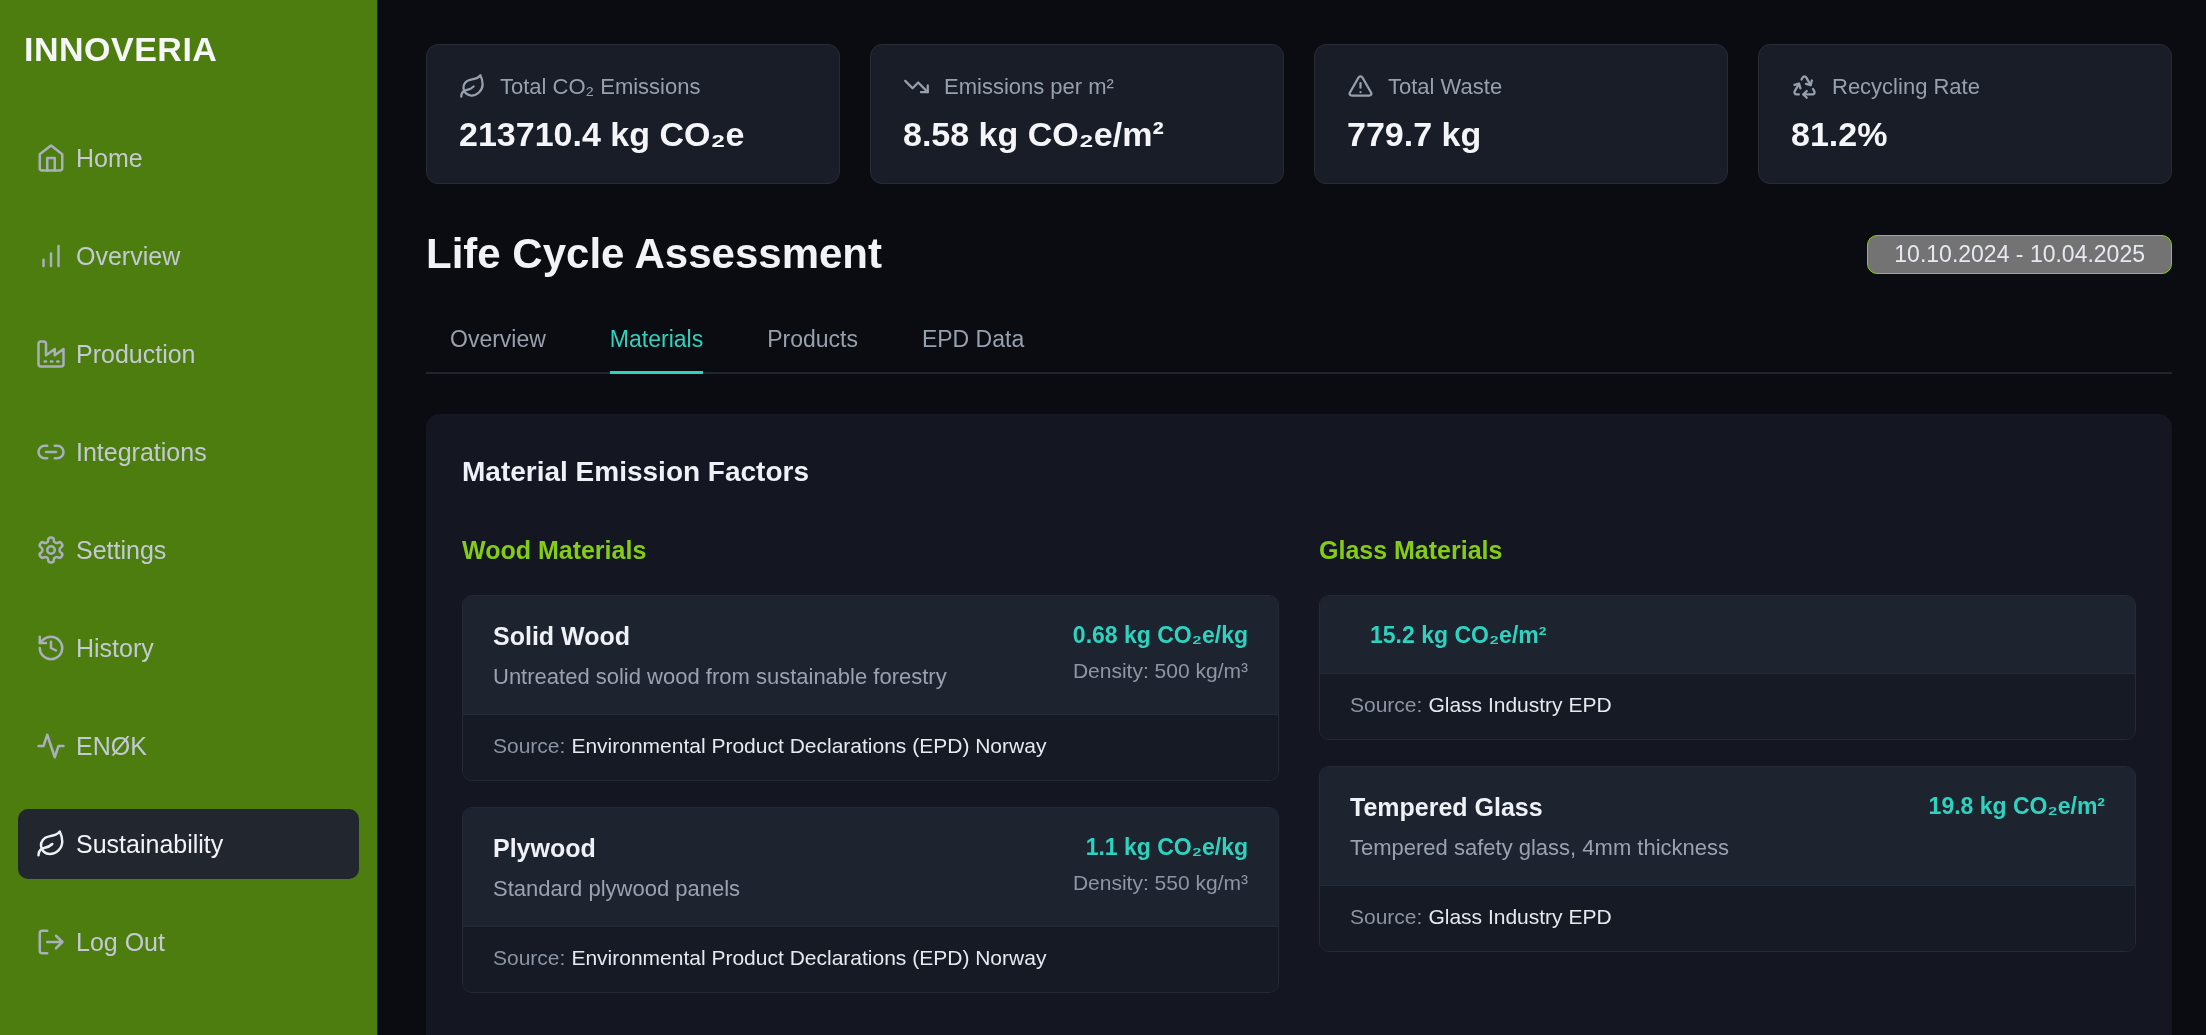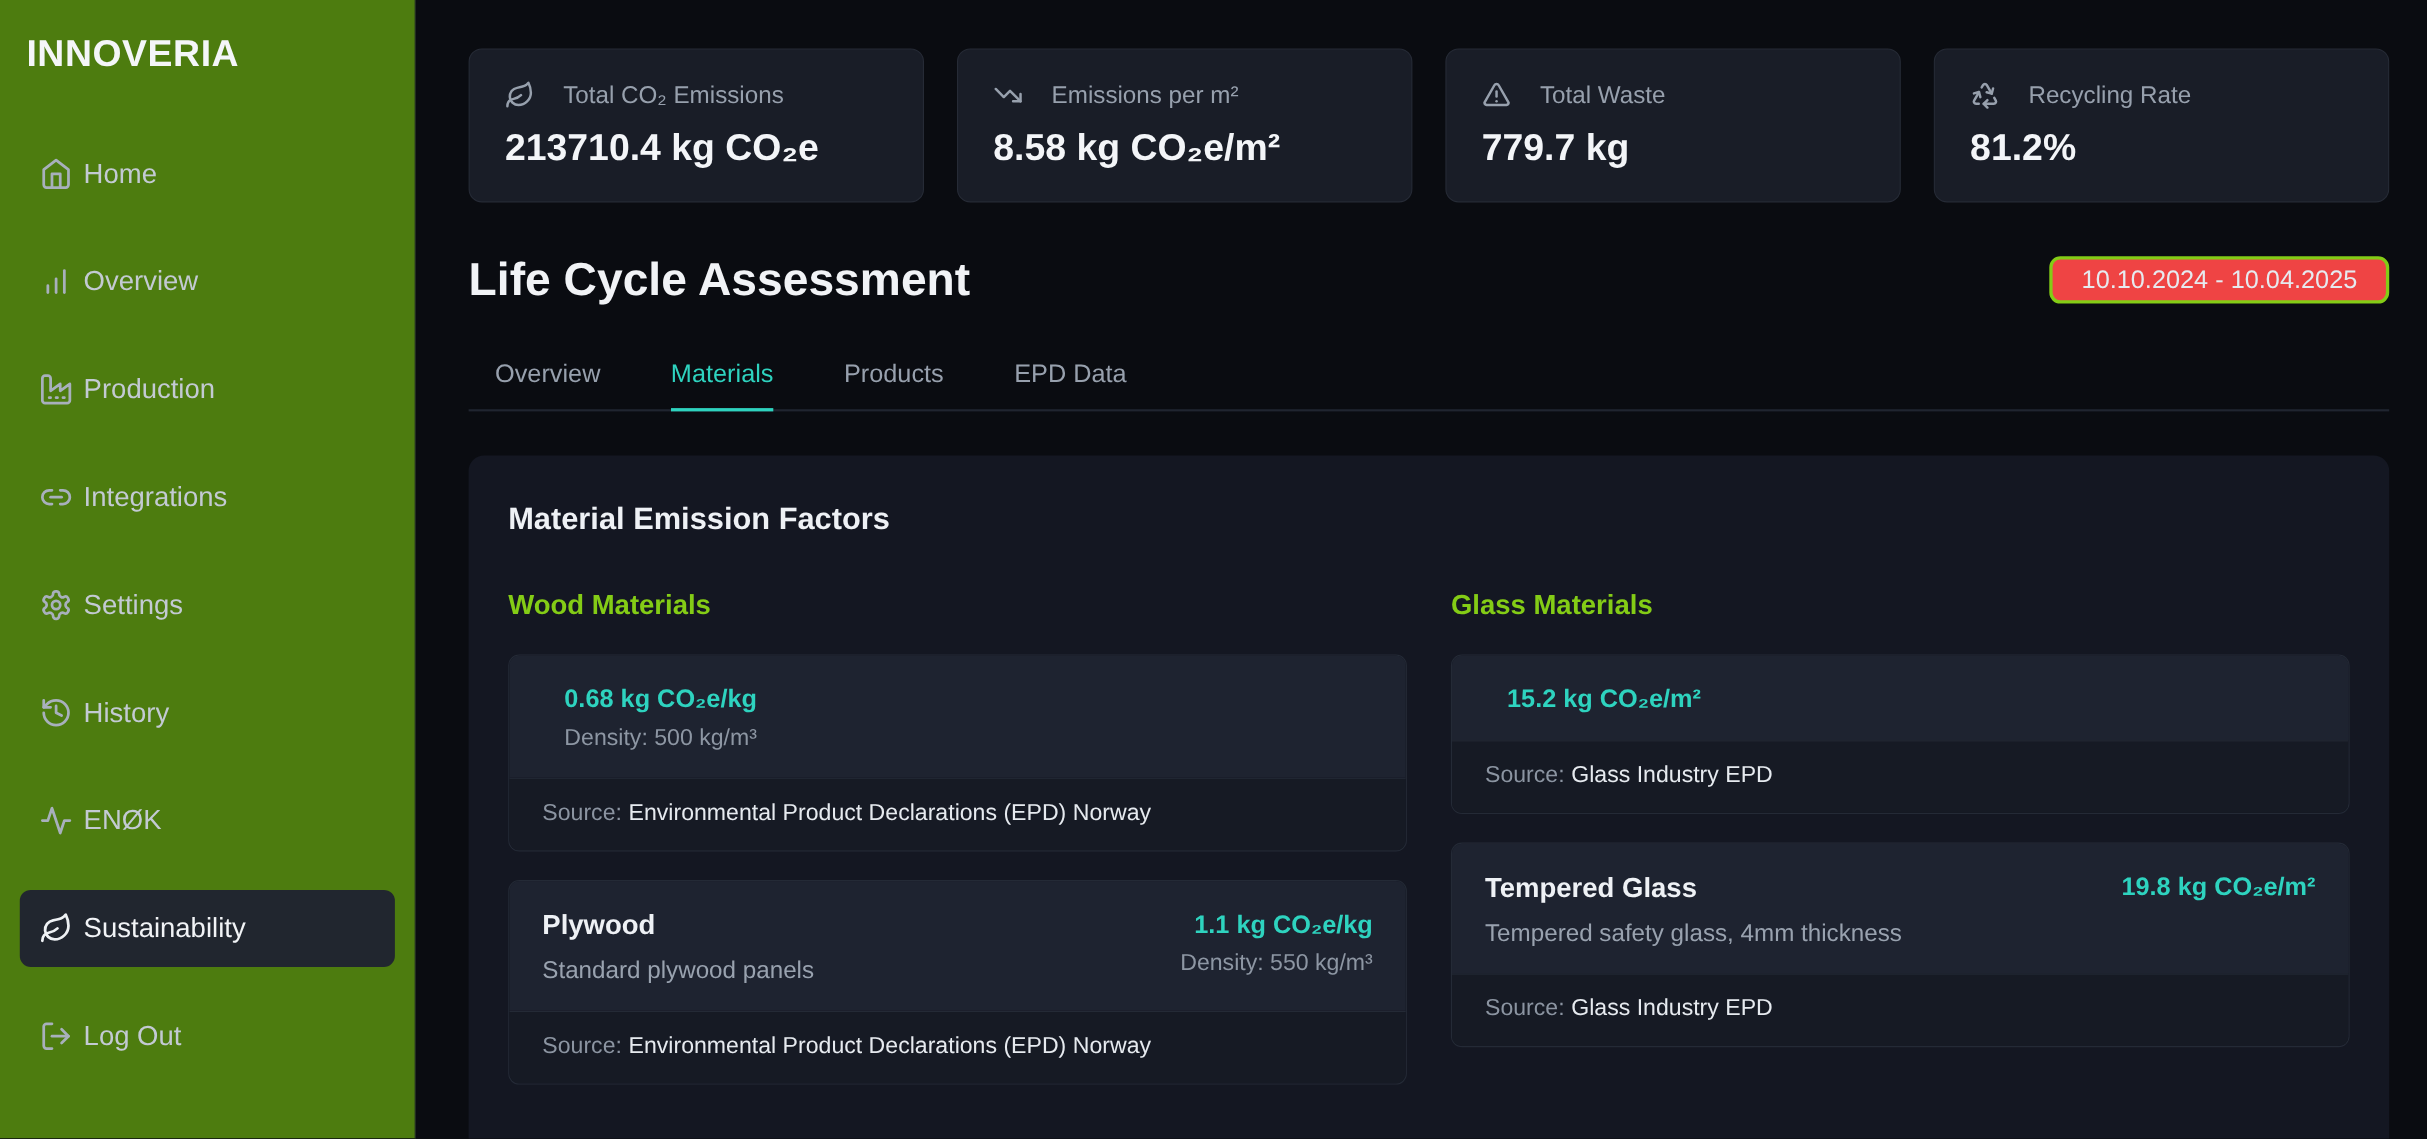--- a/index.html
+++ b/index.html
@@ -35,33 +35,33 @@
 
   
   .main { flex: 1; padding: 44px 34px 0 48px; }
 
   .stats-row { display: flex; gap: 30px; }
   .stat-card {
     flex: 1; height: 140px;
     background: #191d27; border: 1px solid #262b36; border-radius: 12px;
     padding: 28px 32px;
   }
-  .stat-head { display: flex; align-items: flex-end; gap: 26px; }
+  .stat-head { display: flex; align-items: flex-end; gap: 14px; }
   .stat-icon { width: 27px; height: 27px; color: #97a0ad; }
   .stat-icon svg { width: 100%; height: 100%; display: block; }
   .stat-label { font-size: 22px; color: #97a0ad; }
   .stat-value { margin-top: 15px; font-size: 34px; font-weight: 700; color: #f3f5f8; }
 
   .page-head {
     margin-top: 46px;
     display: flex; align-items: center; justify-content: space-between;
   }
   .page-title { font-size: 42px; font-weight: 700; color: #f1f3f6; }
   .date-chip {
-    background: #ef4444; border: 3px solid #84cc16; border-radius: 10px;
+    background: #737373; border: 1px solid #84cc16; border-radius: 10px;
     padding: 5px 26px; font-size: 23px; color: #e6eaef; cursor: pointer;
   }
 
   .tabs {
     margin-top: 48px;
     display: flex; gap: 64px; padding: 0 24px;
     border-bottom: 2px solid #202530;
   }
   .tab {
     padding-bottom: 18px; font-size: 23px; color: #97a0ad; cursor: pointer;
@@ -286,20 +286,24 @@
   <section class="panel">
     <h2 class="panel-title">Material Emission Factors</h2>
 
     <div class="cols">
 
       <div class="col">
         <h3 class="col-title">Wood Materials</h3>
 
         <div class="mat-card">
           <div class="mat-top">
+            <div class="mat-left">
+              <div class="mat-name">Solid Wood</div>
+              <div class="mat-desc">Untreated solid wood from sustainable forestry</div>
+            </div>
             <div class="mat-right">
               <div class="mat-value">0.68 kg CO₂e/kg</div>
               <div class="mat-density">Density: 500 kg/m³</div>
             </div>
           </div>
           <div class="mat-src">
             <span class="src-label">Source:</span><span class="src-value">Environmental Product Declarations (EPD) Norway</span>
           </div>
         </div>
 

